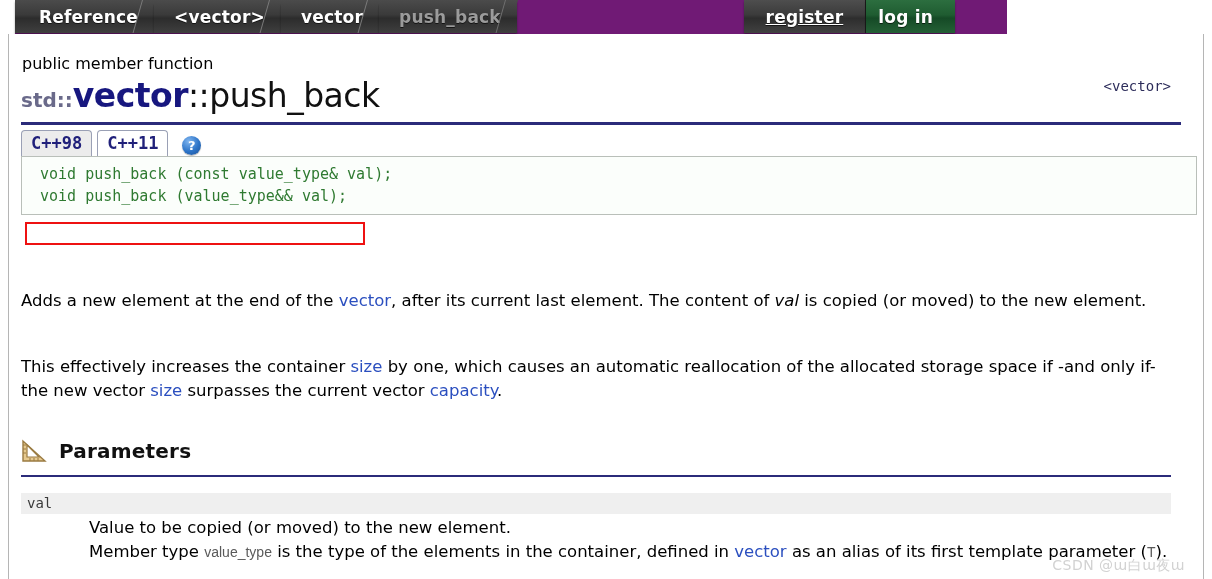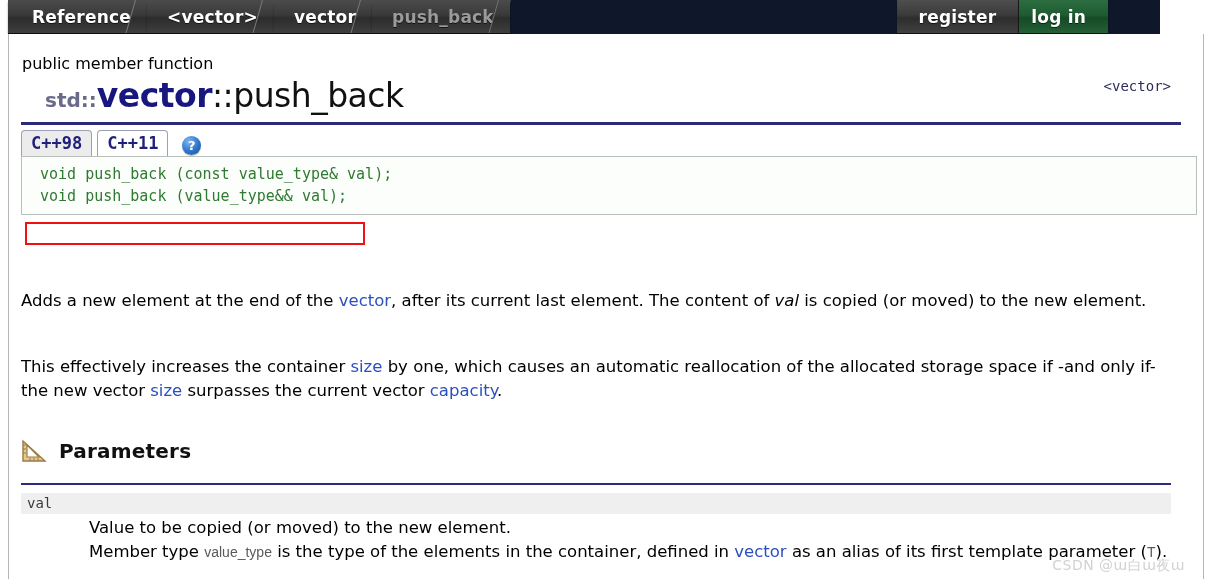--- a/index.html
+++ b/index.html
@@ -38,24 +38,24 @@
     right: 0; top: 34px;
     width: 8px;
     height: 545px;
     background: #ffffff;
     border-left: 1px solid #b5b5b5;
   }
 
   
   #topnav {
     position: absolute;
-    left: 8px; top: 0;
-    width: 1152px;
+    left: 15px; top: 0;
+    width: 992px;
     height: 34px;
-    background: #0f172a;
+    background: #701a75;
   }
   .crumbs {
     position: absolute;
     left: 0; top: 0;
     height: 33px;
     display: flex;
     align-items: stretch;
   }
   .crumb {
     position: relative;
@@ -105,20 +105,21 @@
     color: #ffffff;
     padding: 0 22px;
     box-shadow: 0 2px 2px rgba(0,0,0,.35);
     text-shadow: 0 1px 0 rgba(0,0,0,.6);
     white-space: nowrap;
     letter-spacing: .2px;
   }
   .authbtn.register {
     background: linear-gradient(to bottom, #4e4e4e 0%, #3b3b3b 45%, #2d2d2d 55%, #414141 100%);
     border-right: 1px solid #1b1b1b;
+    text-decoration: underline;
   }
   .authbtn.login {
     background: linear-gradient(to bottom, #2c6e3f 0%, #1f5c31 45%, #154a26 55%, #256036 100%);
     padding-left: 12px;
   }
 
   
   #content {
     position: absolute;
     left: 9px; top: 34px;
@@ -144,21 +145,20 @@
   .title {
     position: absolute;
     left: 12px; top: 42px;
     white-space: nowrap;
   }
   .title .std {
     font-size: 20px;
     font-weight: bold;
     color: #6a6a8a;
     vertical-align: baseline;
-    margin-left: 24px;
   }
   .title .cls {
     font-size: 33px;
     font-weight: bold;
     color: #17177f;
     letter-spacing: -.5px;
   }
   .title .mem {
     font-size: 33px;
     font-weight: normal;
@@ -267,21 +267,21 @@
   
   .section {
     position: absolute;
     left: 12px; top: 405px;
     width: 1150px;
   }
   .section-head {
     display: flex;
     align-items: center;
     gap: 12px;
-    padding-bottom: 20px;
+    padding-bottom: 12px;
     border-bottom: 2px solid #2b2b7a;
   }
   .section-title {
     font-size: 20px;
     font-weight: bold;
     color: #111;
     letter-spacing: .2px;
   }
   .ruler-icon { width: 26px; height: 24px; display:block; }
 

